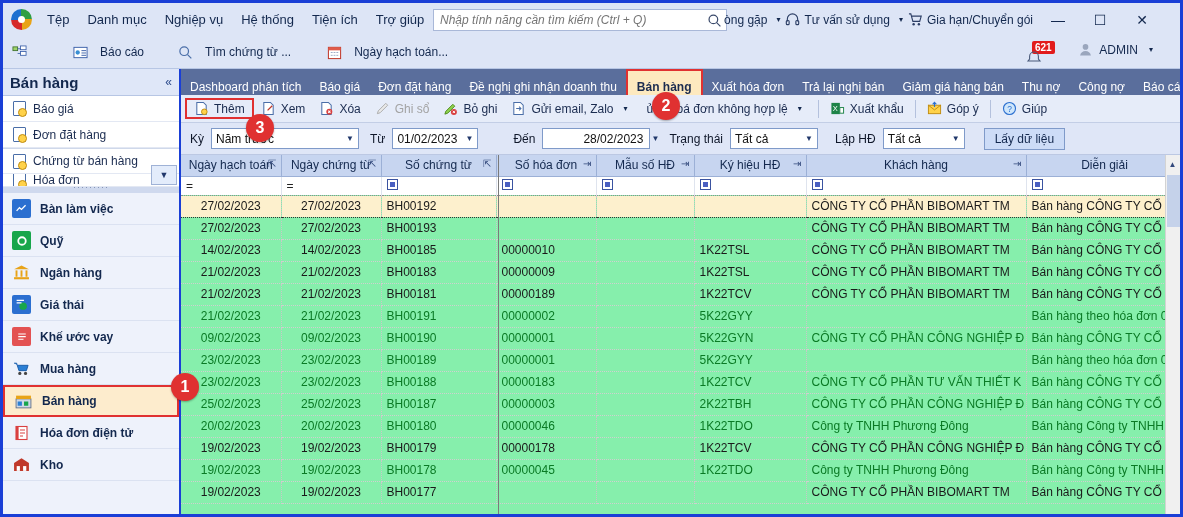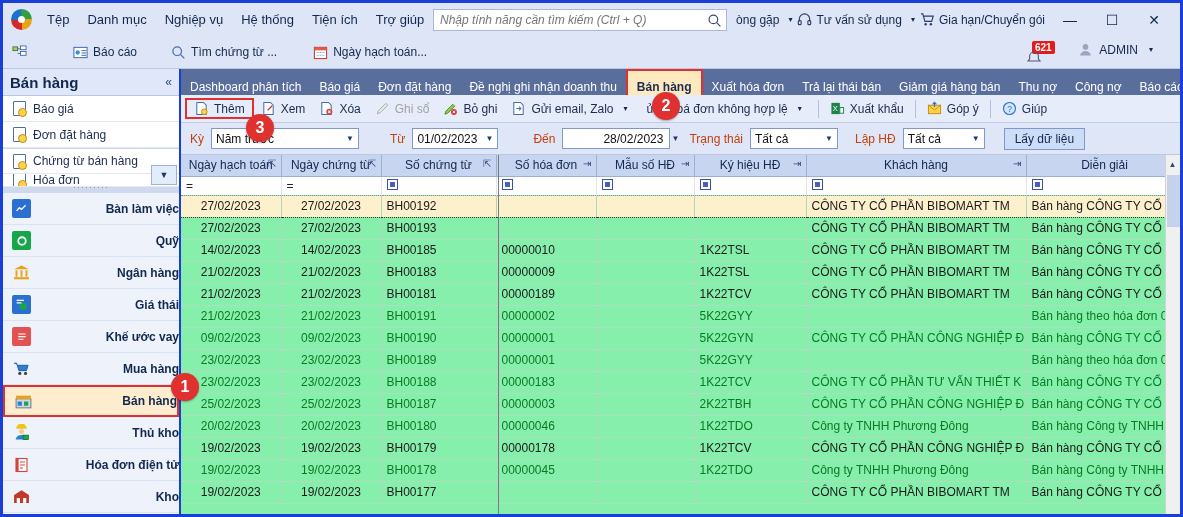--- a/index.html
+++ b/index.html
@@ -54,21 +54,21 @@
     display: flex; align-items: center; padding: 0 4px;
   }
   .searchbox input {
     border: 0; outline: 0; flex: 1; font-size: 12px;
     font-style: italic; color: #14532d;
     font-family: "Liberation Sans", sans-serif;
     background: transparent;
   }
   .mini-ico { width: 15px; height: 15px; flex: none; }
   .hdr-right {
-    position: absolute; right: 5px; top: 0; height: 33px;
+    position: absolute; right: 17px; top: 0; height: 33px;
     display: flex; align-items: center;
   }
   .hdr-link {
     font-size: 12px; color: #13284e; padding: 2px 4px; white-space: nowrap;
   }
   .caret { font-size: 8px; color: #13284e; padding: 0 5px; }
   .wbtn {
     width: 42px; height: 31px; display: flex;
     align-items: center; justify-content: center;
     font-size: 14px; color: #13284e;
@@ -77,21 +77,21 @@
   
   .workbar {
     position: absolute; left: 0; top: 33px;
     width: 1177px; height: 33px;
     background: #dde5f6;
     display: flex; align-items: center;
     border-bottom: 1px solid #b7c6e4;
   }
   .workbar .ctx { font-size: 12px; color: #13284e; white-space: nowrap; }
   .wb-btn {
-    display: flex; align-items: center; gap: 5px;
+    display: flex; align-items: center; gap: 12px;
     font-size: 12px; color: #13284e; padding: 3px 8px; white-space: nowrap;
   }
   .badge621 {
     background: #e21b1b; color: #fff; font-size: 10px; font-weight: bold;
     padding: 0 3px; line-height: 13px; border-radius: 2px;
     position: absolute; top: 2px; left: 6px;
   }
 
   
   .sidebar {
@@ -129,21 +129,21 @@
   .sb-more {
     position: absolute; right: 2px; width: 26px; height: 20px;
     border: 1px solid #9fb2d6; background: #e3ecfb;
     display: flex; align-items: center; justify-content: center;
     font-size: 9px; color: #21386b;
   }
   .sb-nav {
     display: flex; align-items: center; gap: 9px;
     height: 32px; padding-left: 9px;
     font-size: 12px; font-weight: bold; color: #13284e;
-    background: #eef2fb; border-bottom: 1px solid #dbe2f1; justify-content: space-between;
+    background: #eef2fb; border-bottom: 1px solid #dbe2f1;
   }
   .sb-nav.active {
     background: #fdeccd; border: 2px solid #e03131;
     height: 32px;
   }
   .navico {
     width: 19px; height: 19px; flex: none;
     display: flex; align-items: center; justify-content: center;
     font-size: 13px; color: #fff; border-radius: 2px;
   }
@@ -180,21 +180,21 @@
   .act.boxed { border: 2px solid #e03131; padding: 1px 7px; }
   .vsep { width: 1px; height: 18px; background: #b4c1dd; margin: 0 4px; }
 
   
   .filterbar {
     position: absolute; left: 178px; top: 120px;
     width: 1002px; height: 32px;
     background: #dfe6f7; border-bottom: 1px solid #bcc8e3;
     display: flex; align-items: center; padding-left: 9px; gap: 7px;
   }
-  .flabel { font-size: 12px; color: #c2410c; white-space: nowrap; }
+  .flabel { font-size: 12px; color: #0f172a; white-space: nowrap; }
   .fsel {
     height: 21px; background: #fff; border: 1px solid #7f9ac9;
     display: flex; align-items: center; justify-content: space-between;
     padding: 0 4px; font-size: 12px; color: #111;
   }
   .fsel .ar { font-size: 8px; color: #21386b; margin-left: 8px; }
   .getdata {
     height: 22px; padding: 0 10px;
     background: #cddcf7; border: 1px solid #7f9ac9;
     display: flex; align-items: center; font-size: 12px; color: #13284e;
@@ -452,31 +452,20 @@
           <rect x="1" y="5.5" width="14" height="8.5" fill="#cfd8e6" stroke="#5a6a85" stroke-width=".8"></rect>
           <rect x="1" y="2.5" width="14" height="3.2" fill="#e8a317"></rect>
           <rect x="2.5" y="8" width="4" height="4" fill="#2b7fd4"></rect>
           <rect x="8.5" y="8" width="4" height="4" fill="#18a64b"></rect>
         </svg>
       </span>
       <span>Bán hàng</span>
     </div>
     <div class="sb-nav">
       <span class="navico" style="background:transparent;">
-        <svg viewBox="0 0 16 16" width="17" height="17">
-          <path d="M3 4.5a5 5 0 0 1 10 0z" fill="#f0c419"></path>
-          <circle cx="8" cy="7" r="2.4" fill="#f4c9a0"></circle>
-          <path d="M2.5 14.5c.5-3 2.7-4.2 5.5-4.2s5 1.2 5.5 4.2z" fill="#2b7fd4"></path>
-          <rect x="9.5" y="10.5" width="5" height="4" fill="#18a64b" stroke="#0c6b2f" stroke-width=".7"></rect>
-        </svg>
-      </span>
-      <span>Thủ kho</span>
-    </div>
-    <div class="sb-nav">
-      <span class="navico" style="background:transparent;">
         <svg viewBox="0 0 16 16" width="16" height="16">
           <rect x="2" y="1.5" width="11" height="13" fill="#fff" stroke="#d94040" stroke-width="1.1"></rect>
           <rect x="2" y="1.5" width="2.6" height="13" fill="#d94040"></rect>
           <path d="M6 5h5M6 8h5M6 11h3" stroke="#d94040" stroke-width="1.1"></path>
         </svg>
       </span>
       <span>Hóa đơn điện tử</span>
     </div>
     <div class="sb-nav">
       <span class="navico" style="background:transparent;">
@@ -490,21 +479,21 @@
     </div>
   </div>
 
   <div class="tabs">
     <div class="tab">Dashboard phân tích</div>
     <div class="tab">Báo giá</div>
     <div class="tab">Đơn đặt hàng</div>
     <div class="tab">Đề nghị ghi nhận doanh thu</div>
     <div class="tab active">Bán hàng</div>
     <div class="tab">Xuất hóa đơn</div>
-    <div class="tab">Trả lại thái bán</div>
+    <div class="tab">Trả lại nghị bán</div>
     <div class="tab">Giảm giá hàng bán</div>
     <div class="tab">Thu nợ</div>
     <div class="tab">Công nợ</div>
     <div class="tab">Báo cáo phân t</div>
 
   </div>
 
   <div class="actionbar">
     <div class="act boxed">
       <svg class="mini-ico" viewBox="0 0 16 16">
@@ -581,21 +570,21 @@
       <span>Giúp</span>
     </div>
   </div>
 
   <div class="filterbar">
     <span class="flabel">Kỳ</span>
     <div class="fsel" style="width:148px;">
       <span>Năm trước</span>
       <span class="ar">▼</span>
     </div>
-    <span class="flabel" style="margin-left:24px;">Từ</span>
+    <span class="flabel" style="margin-left:4px;">Từ</span>
     <div class="fsel" style="width:86px;">
       <span>01/02/2023</span>
       <span class="ar">▼</span>
     </div>
     <span class="flabel" style="margin-left:28px;">Đến</span>
     <div class="fsel" style="width:108px;padding-left:40px;">
       <span>28/02/2023</span>
       <span class="ar">▼</span>
     </div>
     <span class="flabel" style="margin-left:12px;">Trạng thái</span>

